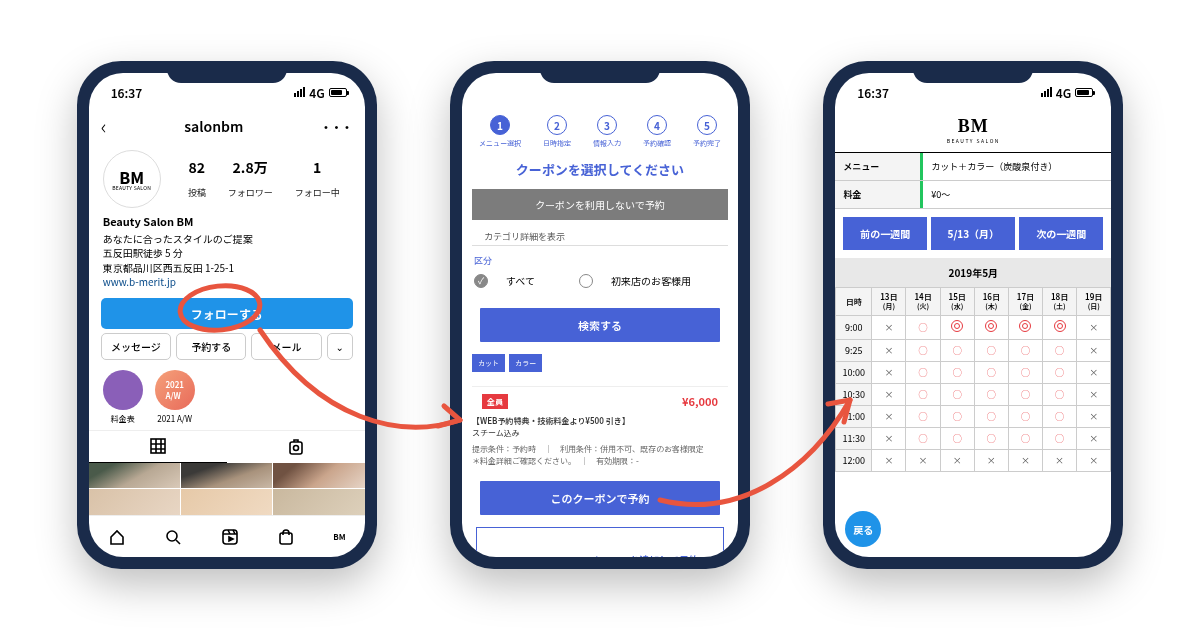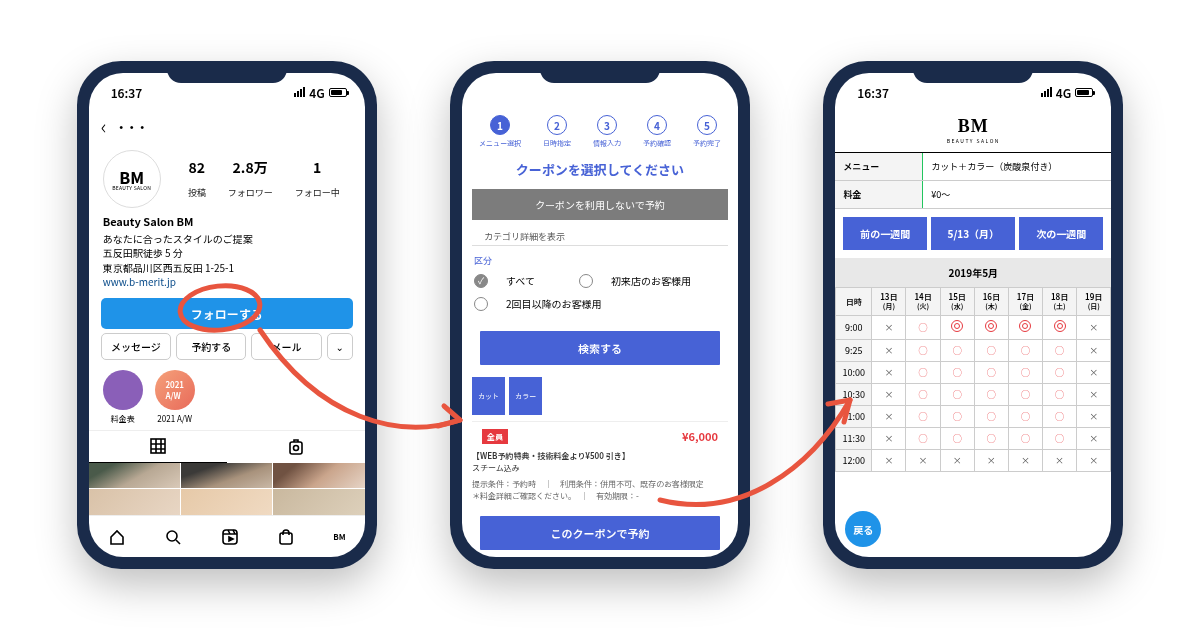--- a/index.html
+++ b/index.html
@@ -58,37 +58,37 @@
   .hdr2{color:#4762d6;text-align:center;font-weight:700;font-size:13px;padding:8px}
   .gry{background:#7c7c7c;color:#fff;text-align:center;font-size:10px;padding:8px;margin:2px 10px 8px}
   .catl{font-size:9px;color:#555;padding:2px 12px;border-bottom:1px solid #ddd;margin:0 10px 6px}
   .ku{font-size:9px;color:#4762d6;padding:2px 12px}
   .radios{padding:4px 12px;font-size:10px}
   .rrow{display:flex;gap:18px;margin-bottom:8px;align-items:center}
   .rad{width:14px;height:14px;border:1.5px solid #888;border-radius:50%;display:inline-flex;align-items:center;justify-content:center;flex-shrink:0}
   .rad.on{background:#888}.rad.on:after{content:'✓';color:#fff;font-size:9px}
   .bluebtn{background:#4762d6;color:#fff;text-align:center;font-size:11px;font-weight:600;padding:9px;margin:8px 18px;border-radius:1px}
   .tags{display:flex;gap:4px;padding:4px 10px 2px}
-  .tag{background:#4762d6;color:#fff;font-size:7px;padding:14px 6px}
-  .coup{margin:4px 10px 0;border-top:1px solid #eee;padding-top:6px}
+  .tag{background:#4762d6;color:#fff;font-size:7px;padding:4px 6px}
+  .coup{margin:12px 10px 0;border-top:1px solid #eee;padding-top:6px}
   .ctit{display:flex;align-items:center;gap:6px;font-size:11px;font-weight:700}
   .redb{background:#e6393f;color:#fff;font-size:8px;padding:2px 5px}
   .price{margin-left:auto;color:#e6393f;font-weight:700;font-size:11px}
   .cnote{font-size:8px;color:#333;padding:6px 10px;line-height:1.5}
   .cnote .w{font-weight:600}
   .outl{border:1px solid #4762d6;color:#4762d6;text-align:right;font-size:10px;padding:24px;margin:4px 14px;font-weight:600}
 
   
   .logo3{text-align:center;padding:8px;border-bottom:1px solid #000}
   .logo3 b{font-size:18px;letter-spacing:1px;font-family:serif}
   .logo3 small{display:block;font-size:5px;letter-spacing:1.5px}
   .info3{font-size:9px}
   .irow{display:flex;border-bottom:1px solid #ccc}
   .irow>div{padding:7px 8px}
-  .ik{width:88px;background:#f4f4f4;border-right:1px solid #22c55e;font-weight:600}
+  .ik{width:88px;background:#f4f4f4;border-right:3px solid #22c55e;font-weight:600}
   .iv{flex:1}
   .nav3{display:flex;gap:4px;padding:8px}
   .nb{flex:1;background:#4762d6;color:#fff;text-align:center;font-size:10px;font-weight:700;padding:9px 2px}
   .mh{background:#e8e8e8;text-align:center;font-size:10px;font-weight:700;padding:7px}
   .cal{width:100%;border-collapse:collapse;font-size:9px}
   .cal th,.cal td{border:1px solid #ccc;text-align:center;padding:4px 0;font-weight:400}
   .cal th{background:#f4f4f4;font-weight:600;font-size:8px;line-height:1.3}
   .cal th small{display:block;font-size:7px}
   .tc{background:#f4f4f4;font-weight:700;width:36px}
   .o{color:#e6393f;font-weight:700}
@@ -122,20 +122,21 @@
               <i></i>
               <i></i>
             </span>
           <span>4G</span>
           <span class="batt"></span>
         </span>
       </div>
       <div class="content">
         <div class="ig-hdr">
           <span class="chev">‹</span>
+          <span class="ig-title">salonbm</span>
           <span class="dots">···</span>
         </div>
         <div class="ig-prof">
           <div class="ava">
             <span>BM</span>
               <small>BEAUTY SALON</small>
           </div>
           <div class="stats">
             <div class="stat"><b>82</b><span>投稿</span></div>
             <div class="stat"><b>2.8万</b><span>フォロワー</span></div>
@@ -246,24 +247,20 @@
         <div class="catl">カテゴリ詳細を表示</div>
         <div class="ku">区分</div>
         <div class="radios">
           <div class="rrow">
             <span class="rad on"></span>
               <span>すべて</span>
             <span style="width:8px"></span>
             <span class="rad"></span>
               <span>初来店のお客様用</span>
           </div>
-          <div class="rrow">
-            <span class="rad"></span>
-              <span>2回目以降のお客様用</span>
-          </div>
         </div>
         <div class="bluebtn">検索する</div>
         <div class="tags">
           <span class="tag">カット</span>
           <span class="tag">カラー</span>
         </div>
         <div class="coup">
           <div class="ctit" style="padding:0 10px">
             <span class="redb">全員</span>
             <span class="price">¥6,000</span>

